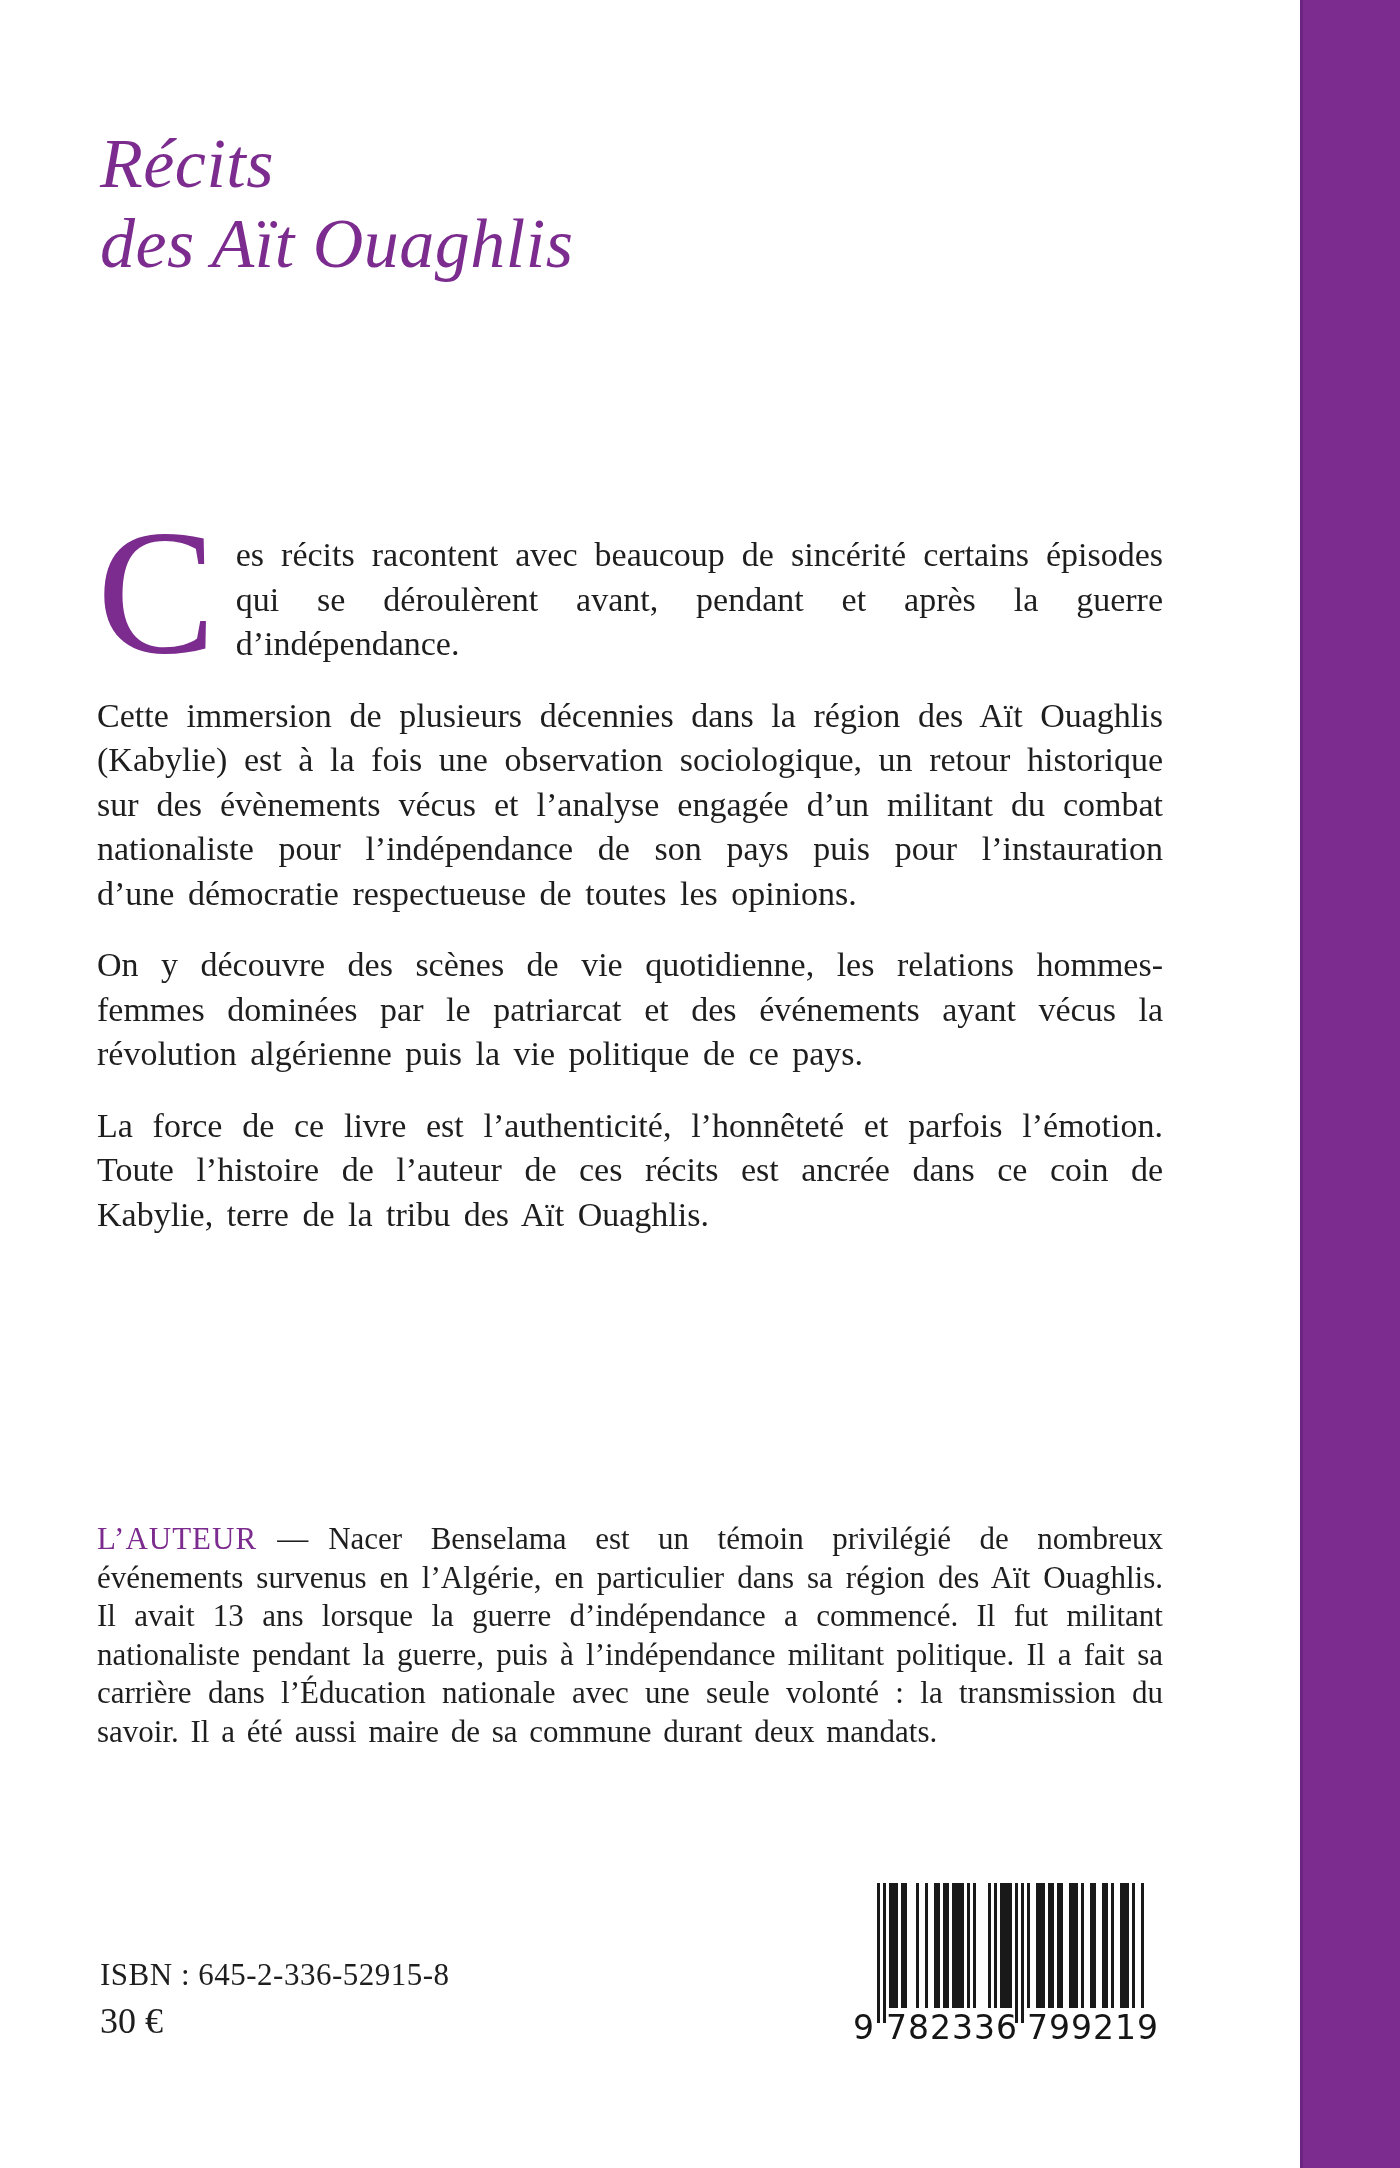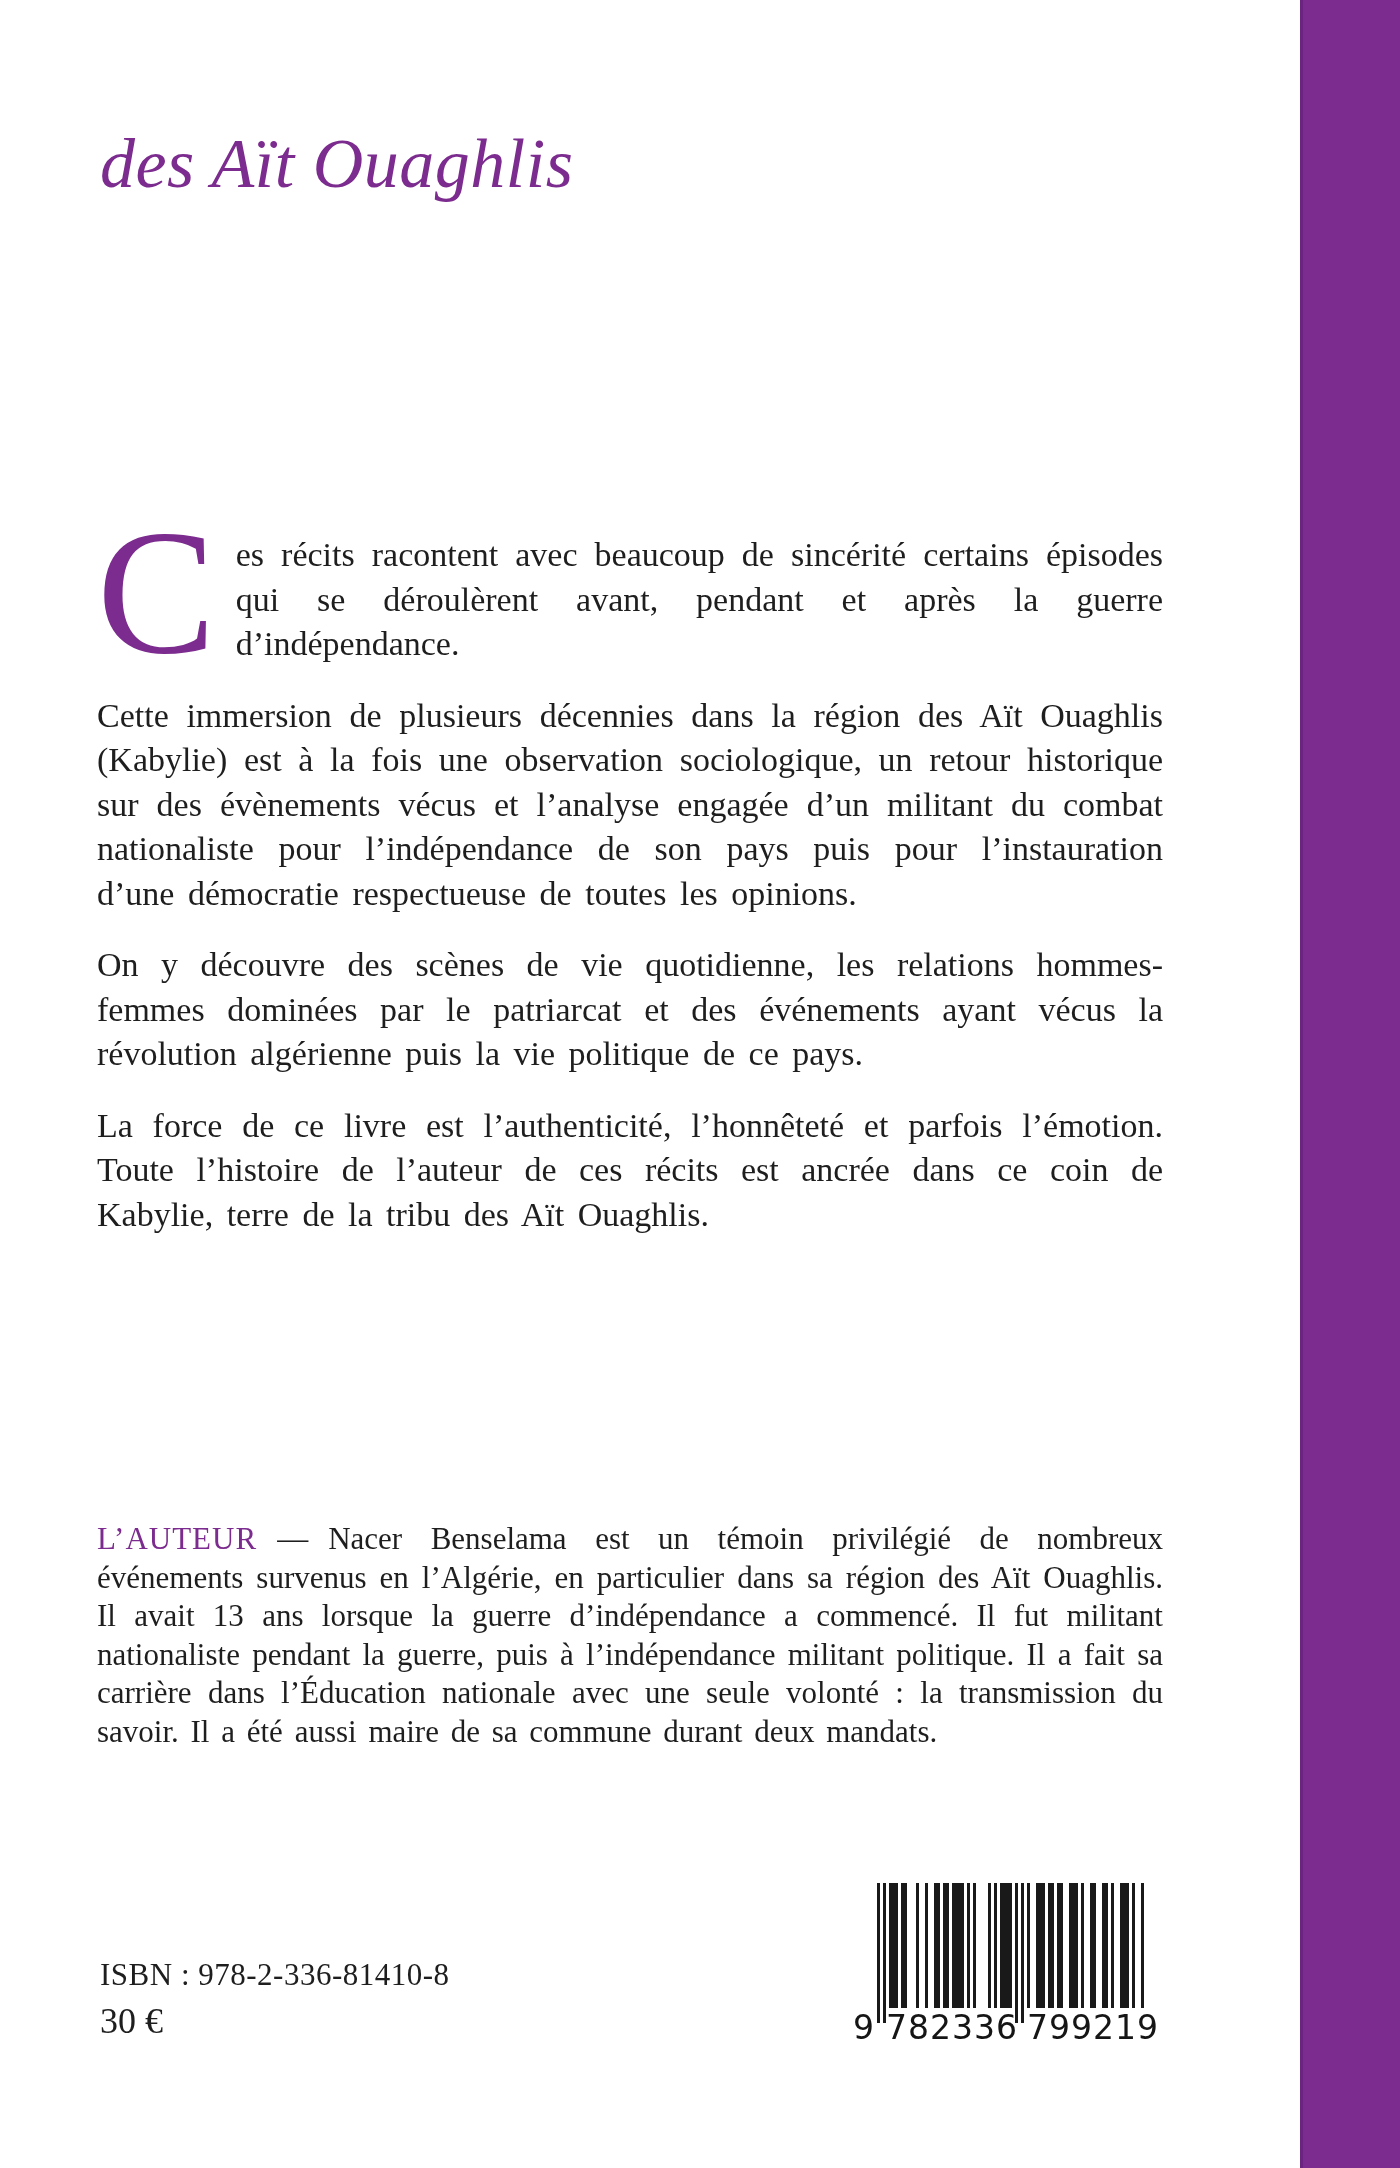--- a/index.html
+++ b/index.html
@@ -80,35 +80,36 @@
   .bd-g2{left:174px;width:126px;text-align:center;letter-spacing:1px;}
 </style>
 </head>
 <body>
 
 <div class="page">
 
   <div class="spine"></div>
 
   <h1 class="title">
+    <span class="title-line">Récits</span>
     <span class="title-line">des Aït Ouaghlis</span>
   </h1>
 
   <div class="synopsis">
     <p class="para"><span class="dropcap">C</span><span>es récits racontent avec beaucoup de sincérité certains épisodes qui se déroulèrent avant, pendant et après la guerre d’indépendance.</span></p>
     <p class="para">Cette immersion de plusieurs décennies dans la région des Aït Ouaghlis (Kabylie) est à la fois une observation sociologique, un retour historique sur des évènements vécus et l’analyse engagée d’un militant du combat nationaliste pour l’indépendance de son pays puis pour l’instauration d’une démocratie respectueuse de toutes les opinions.</p>
     <p class="para">On y découvre des scènes de vie quotidienne, les relations hommes-femmes dominées par le patriarcat et des événements ayant vécus la révolution algérienne puis la vie politique de ce pays.</p>
     <p class="para">La force de ce livre est l’authenticité, l’honnêteté et parfois l’émotion. Toute l’histoire de l’auteur de ces récits est ancrée dans ce coin de Kabylie, terre de la tribu des Aït Ouaghlis.</p>
   </div>
 
   <div class="author-block">
     <p class="author-para"><span class="author-label">L’AUTEUR</span><span class="author-dash">—</span><span class="author-name">Nacer Benselama</span><span class="author-bio"> est un témoin privilégié de nombreux événements survenus en l’Algérie, en particulier dans sa région des Aït Ouaghlis. Il avait 13 ans lorsque la guerre d’indépendance a commencé. Il fut militant nationaliste pendant la guerre, puis à l’indépendance militant politique. Il a fait sa carrière dans l’Éducation nationale avec une seule volonté : la transmission du savoir. Il a été aussi maire de sa commune durant deux mandats.</span></p>
   </div>
 
-  <div class="isbn">ISBN : 978-2-336-81410-8</div>
+  <div class="isbn">ISBN : 645-2-336-52915-8</div>
   <div class="price">30 €</div>
 
   <div class="barcode">
     <svg id="barcode-svg" width="316" height="140" viewBox="0 0 316 140">
         <rect x="24" y="0" width="3" height="140" fill="#191919"></rect>
         <rect x="30" y="0" width="3" height="140" fill="#191919"></rect>
         <rect x="36" y="0" width="3" height="125" fill="#191919"></rect>
         <rect x="39" y="0" width="3" height="125" fill="#191919"></rect>
         <rect x="42" y="0" width="3" height="125" fill="#191919"></rect>
         <rect x="48" y="0" width="3" height="125" fill="#191919"></rect>

